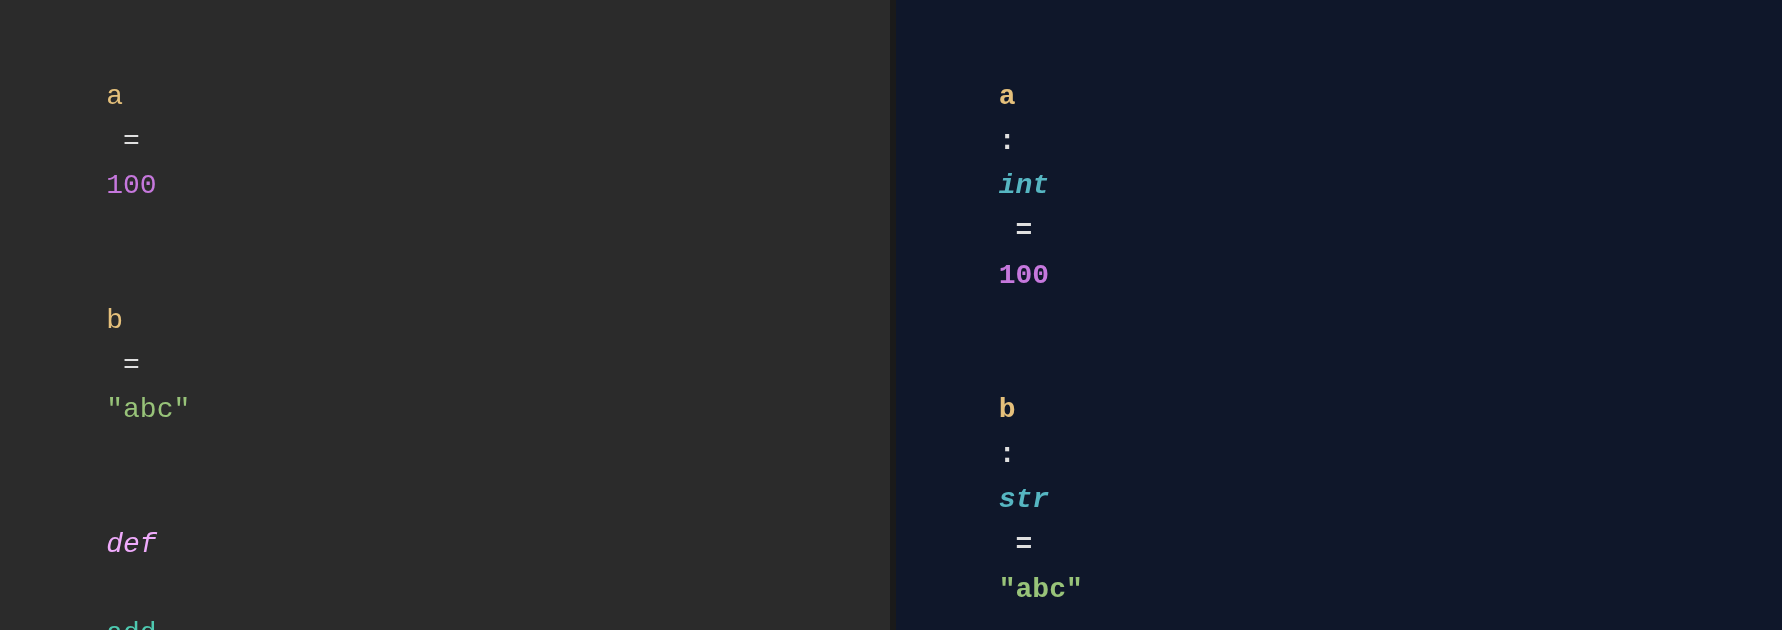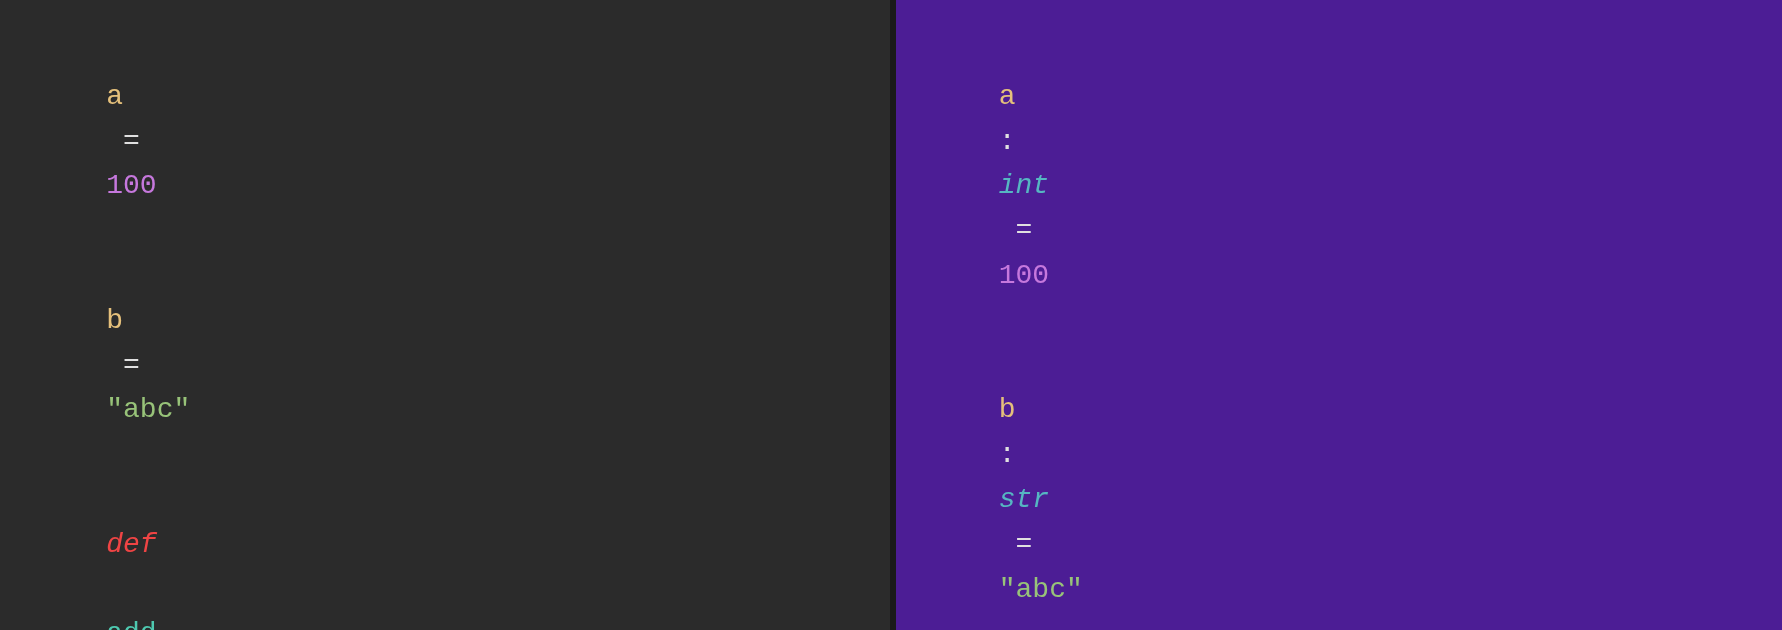--- a/index.html
+++ b/index.html
@@ -17,39 +17,40 @@
       padding: 30px 36px;
       display: flex;
       flex-direction: column;
       justify-content: flex-start;
     }
     .panel-left {
       background-color: #2b2b2b;
       padding-left: 39px;
     }
     .panel-right {
-      background-color: #4c1d95;
+      background-color: #0f172a;
+      font-weight: bold;
     }
     .divider {
       width: 6px;
       background-color: #1a1a1a;
     }
     .code-line {
       white-space: pre;
       display: block;
       line-height: 1.6;
     }
     .blank { height: 28px; }
 
     
     .c-white   { color: #e0e0e0; }
     .c-yellow  { color: #e5c07b; }
     .c-purple  { color: #c678dd; }
     .c-green   { color: #98c379; }
-    .c-blue    { color: #ef4444; }
+    .c-blue    { color: #f0abfc; }
     .c-cyan    { color: #56b6c2; }
     .c-teal    { color: #4ec9b0; }
 
     
     .it { font-style: italic; }
   </style>
 </head>
 <body>
 
 <div class="panel panel-left">

